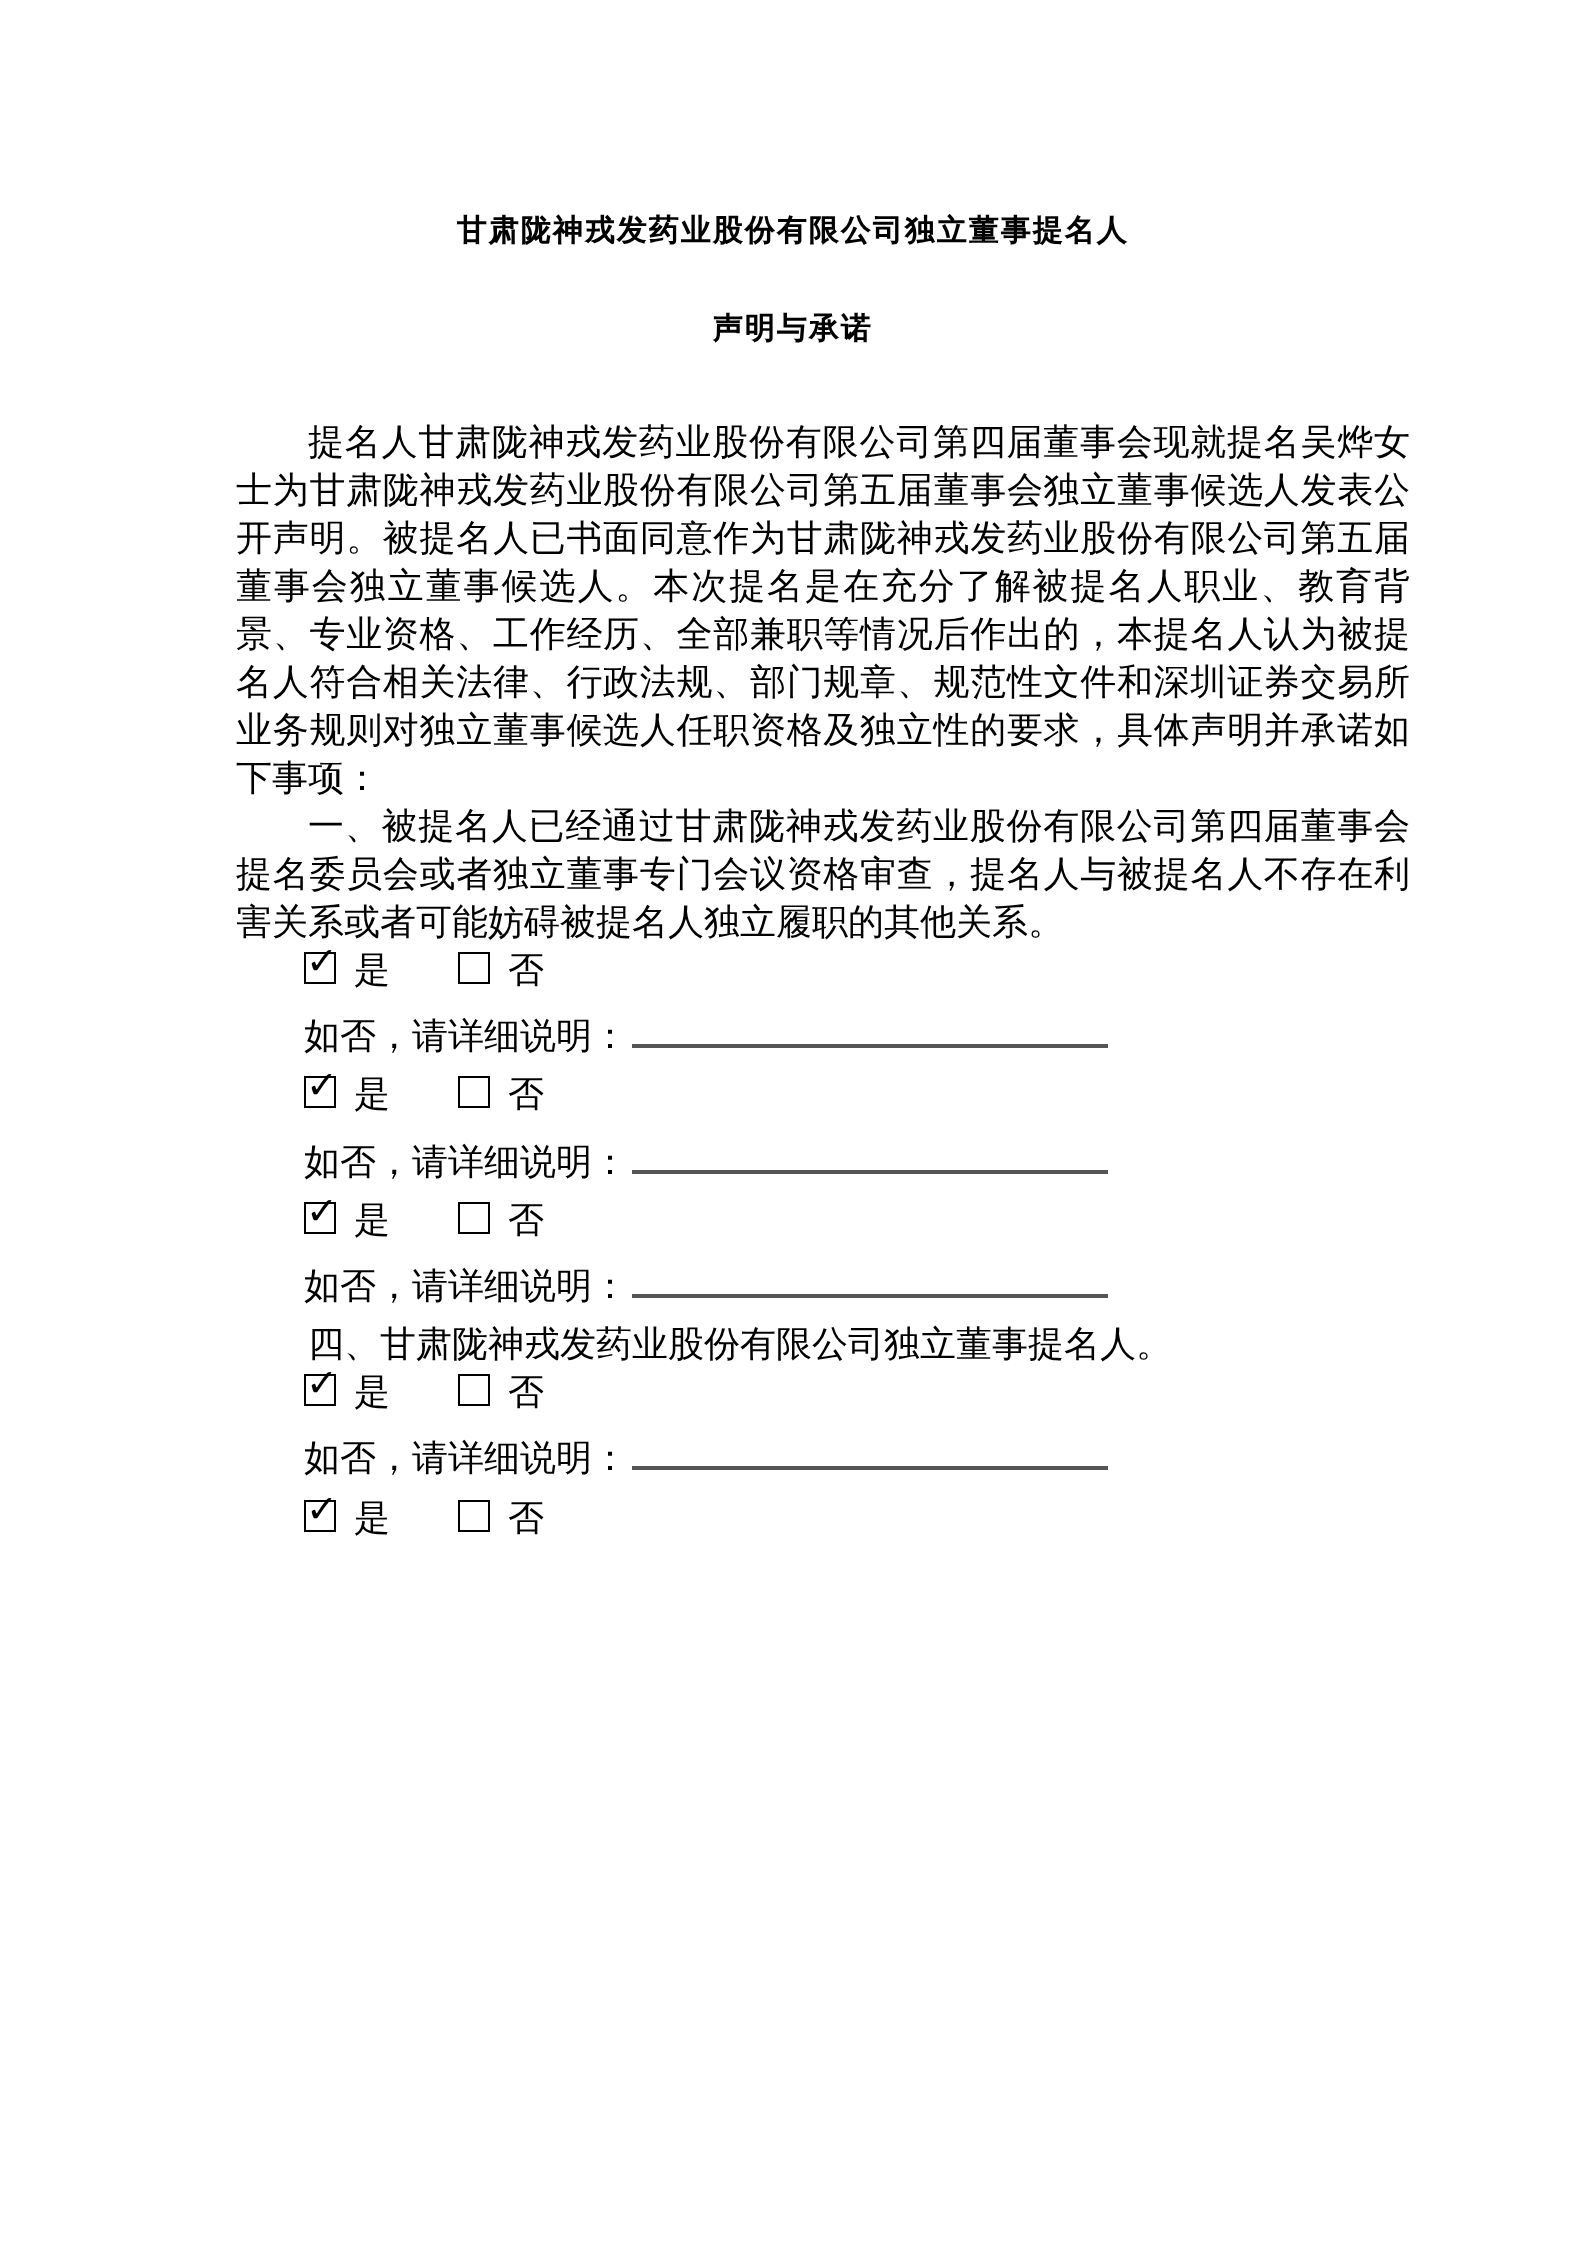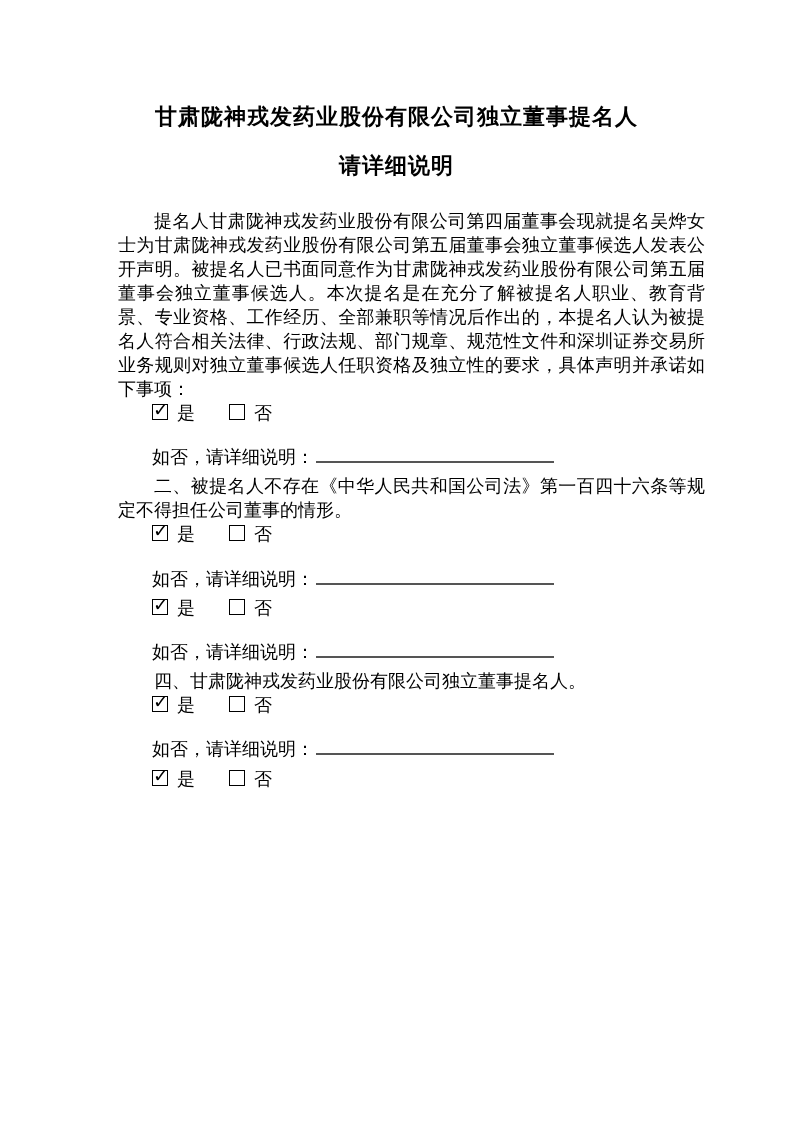--- a/index.html
+++ b/index.html
@@ -8,21 +8,21 @@
     width: 793px;
     height: 1122px;
     background: #ffffff;
     overflow: hidden;
     font-family: "Liberation Serif", "DejaVu Serif", serif;
     color: #000000;
   }
   .doc-title {
     padding-top: 92px;
     text-align: center;
-    font-size: 22px;
+    font-size: 15px;
     font-weight: 700;
     line-height: 49px;
     letter-spacing: 1px;
   }
   .content {
     width: 587px;
     margin-left: 118px;
     margin-top: 19px;
     font-size: 18px;
     line-height: 24px;
@@ -45,52 +45,52 @@
     content: "\2713";
     position: absolute;
     left: 0px;
     top: -7px;
     font-size: 19px;
     font-weight: 400;
     color: #000;
   }
   .cb-label { display: inline-block; }
   .cb-label.yes { margin-right: 34px; }
-  .detail-row { padding-left: 34px; height: 31.2px; white-space: nowrap; margin-top: 11px; }
+  .detail-row { padding-left: 34px; height: 31.2px; white-space: nowrap; }
   .blank-line {
     display: inline-block;
     width: 238px;
     height: 1.0em;
     border-bottom: 2px solid #555;
     margin-left: 2px;
     vertical-align: baseline;
   }
 </style>
 </head>
 <body>
 
 <div class="page">
 
   <div class="doc-title">
     <div>甘肃陇神戎发药业股份有限公司独立董事提名人</div>
-    <div>请详细说明</div>
+    <div>声明与承诺</div>
   </div>
 
   <div class="content">
 
     <p class="para">提名人甘肃陇神戎发药业股份有限公司第四届董事会现就提名吴烨女士为甘肃陇神戎发药业股份有限公司第五届董事会独立董事候选人发表公开声明。被提名人已书面同意作为甘肃陇神戎发药业股份有限公司第五届董事会独立董事候选人。本次提名是在充分了解被提名人职业、教育背景、专业资格、工作经历、全部兼职等情况后作出的，本提名人认为被提名人符合相关法律、行政法规、部门规章、规范性文件和深圳证券交易所业务规则对独立董事候选人任职资格及独立性的要求，具体声明并承诺如下事项：</p>
 
+    <p class="para">一、被提名人已经通过甘肃陇神戎发药业股份有限公司第四届董事会提名委员会或者独立董事专门会议资格审查，提名人与被提名人不存在利害关系或者可能妨碍被提名人独立履职的其他关系。</p>
     <div class="cb-row">
       <span class="cb checked"></span><span class="cb-label yes">是</span><span class="cb"></span><span class="cb-label">否</span>
     </div>
     <div class="detail-row">
       <span>如否，请详细说明：</span><span class="blank-line"></span>
     </div>
 
-    <p class="para">二、被提名人不存在《中华人民共和国公司法》第一百四十六条等规定不得担任公司董事的情形。</p>
     <div class="cb-row">
       <span class="cb checked"></span><span class="cb-label yes">是</span><span class="cb"></span><span class="cb-label">否</span>
     </div>
     <div class="detail-row">
       <span>如否，请详细说明：</span><span class="blank-line"></span>
     </div>
 
     <div class="cb-row">
       <span class="cb checked"></span><span class="cb-label yes">是</span><span class="cb"></span><span class="cb-label">否</span>
     </div>

